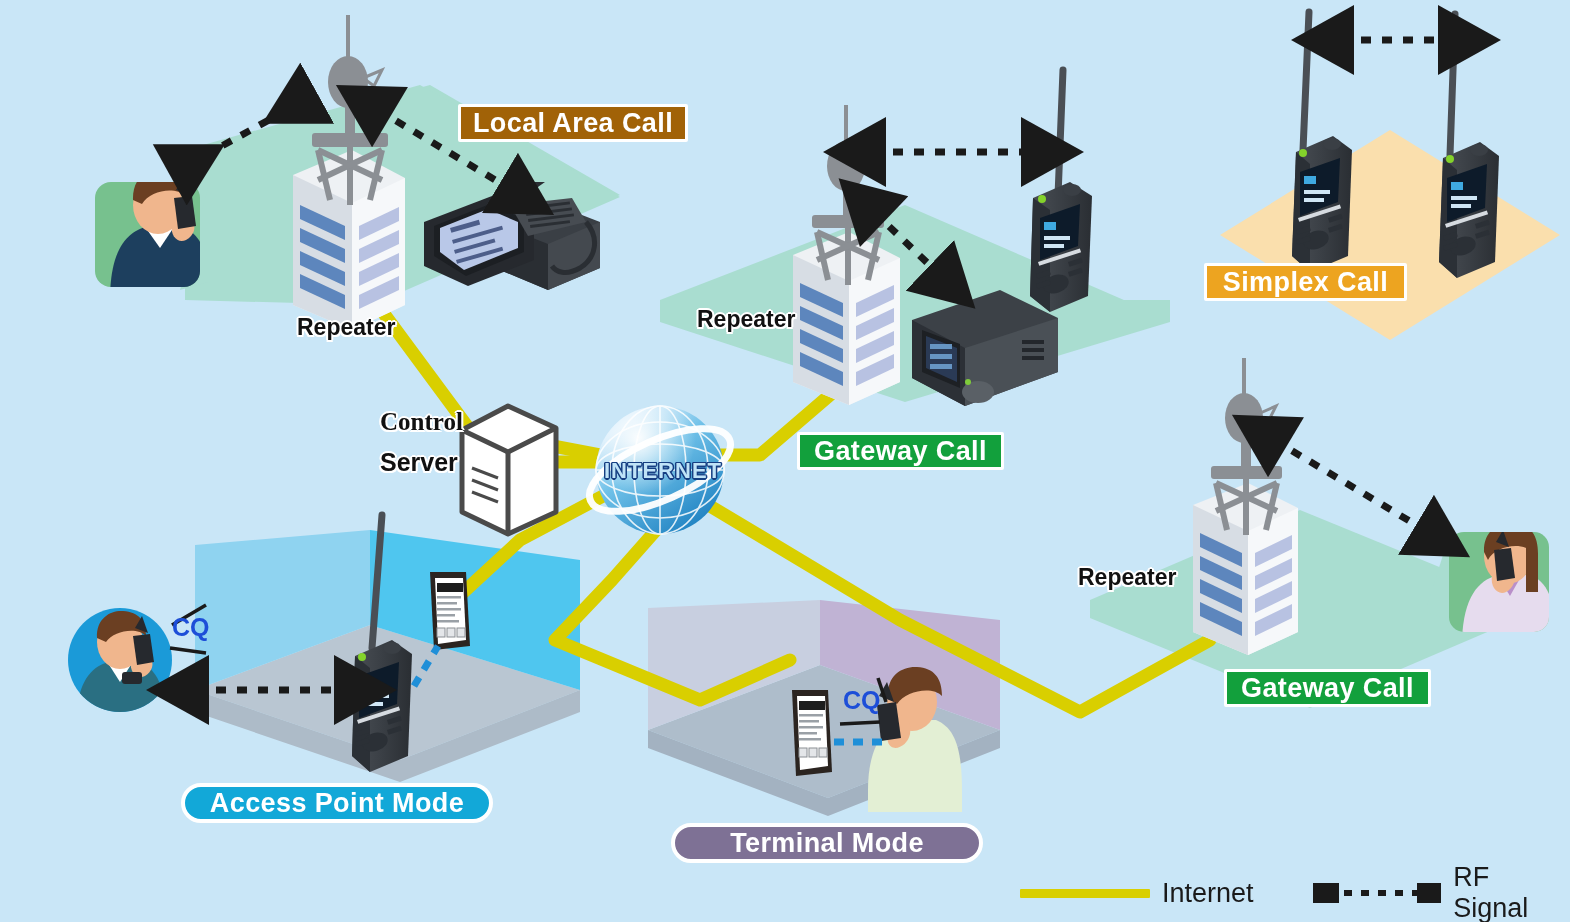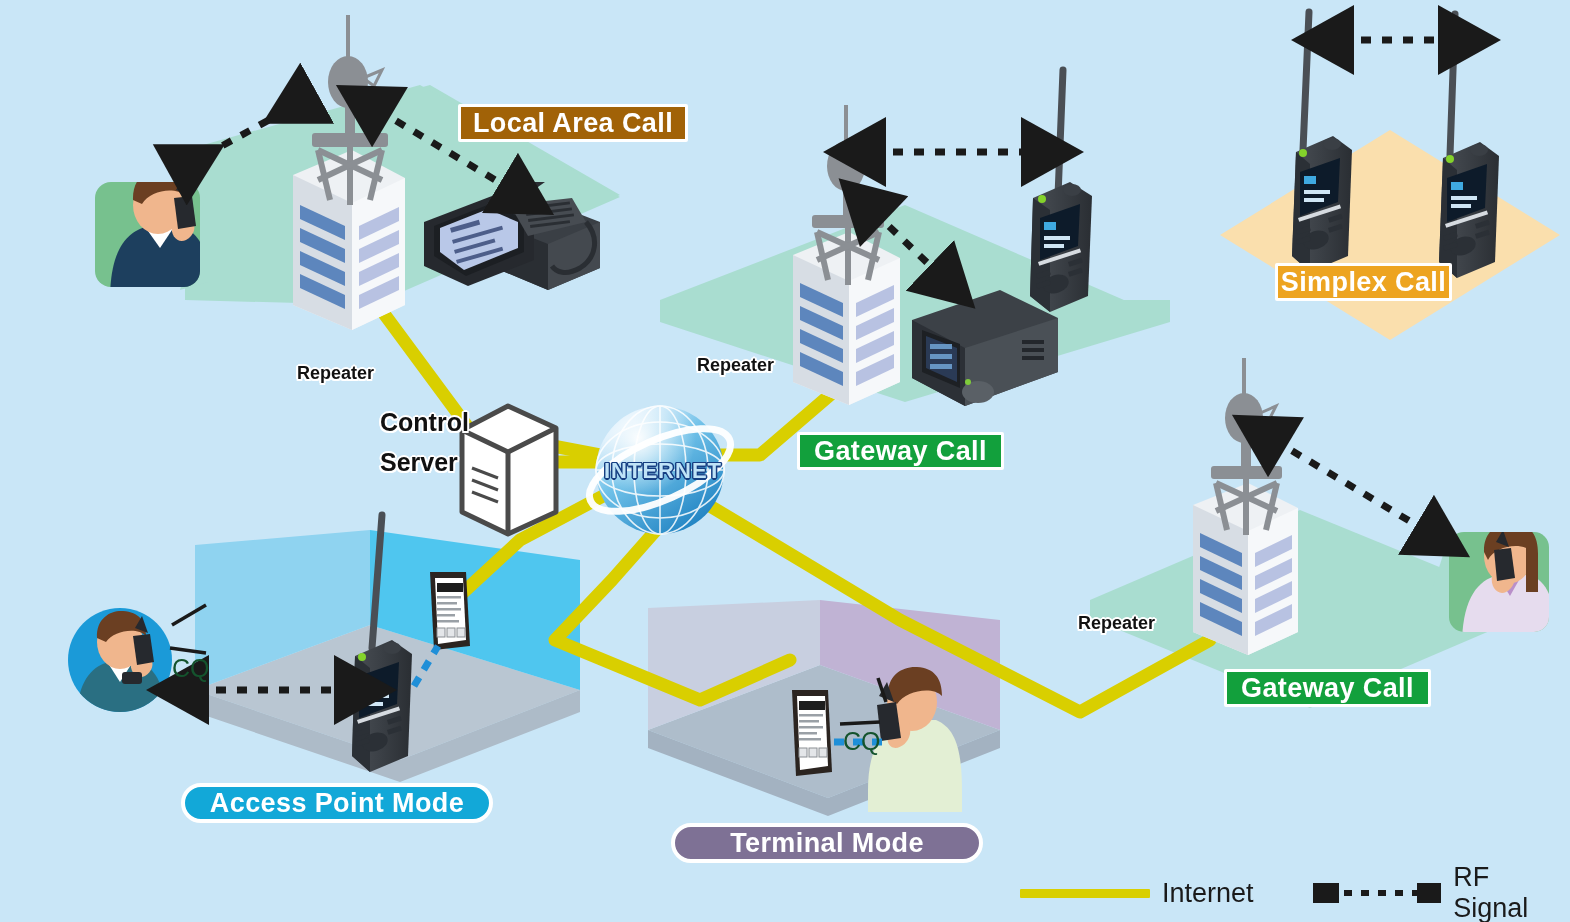--- a/index.html
+++ b/index.html
@@ -40,23 +40,23 @@
   .otext{
     position:absolute;
     font-weight:bold;
     color:#111;
     white-space:nowrap;
     line-height:1.12;
     text-shadow:
       2px 0 #fff, -2px 0 #fff, 0 2px #fff, 0 -2px #fff,
       1.5px 1.5px #fff, -1.5px 1.5px #fff, 1.5px -1.5px #fff, -1.5px -1.5px #fff;
   }
-  .repeater-lbl{font-size:18px;margin-top:48px;}
+  .repeater-lbl{font-size:23px;}
   .server-lbl{font-size:25px;text-align:left;}
-  .cq-lbl{font-size:25px;font-weight:normal;text-shadow:none;color:#14532d;margin-top:41px;}
+  .cq-lbl{font-size:25px;font-weight:bold;text-shadow:none;color:#1d4ed8;}
 
   
   #legend{position:absolute;left:1020px;top:862px;display:flex;align-items:center;gap:18px;}
   .lg-item{display:flex;align-items:center;gap:12px;}
   .lg-line{width:130px;height:9px;background:#d9cf00;border-radius:1px;}
   .lg-text{font-size:27px;color:#1a1a1a;font-weight:normal;}
   .lg-gap{width:24px;}
 </style>
 </head>
 <body>
@@ -542,37 +542,37 @@
 </div>
 
 <div class="chip rect chip-gw" style="left:797px;top:432px;width:207px;height:38px;font-size:27px;">
   <span>Gateway Call</span>
 </div>
 
 <div class="chip rect chip-gw" style="left:1224px;top:669px;width:207px;height:38px;font-size:27px;">
   <span>Gateway Call</span>
 </div>
 
-<div class="chip rect chip-simplex" style="left:1275px;top:263px;width:177px;height:38px;font-size:27px;align-items:flex-end;">
+<div class="chip rect chip-simplex" style="left:1204px;top:263px;width:203px;height:38px;font-size:27px;align-items:flex-end;">
   <span>Simplex Call</span>
 </div>
 
 <div class="chip pill chip-term" style="left:671px;top:823px;width:312px;height:40px;font-size:27px;">
   <span>Terminal Mode</span>
 </div>
 
 <div class="chip pill chip-ap" style="left:181px;top:783px;width:312px;height:40px;font-size:27px;">
   <span>Access Point Mode</span>
 </div>
 
 <div class="otext repeater-lbl" style="left:297px;top:315px;">Repeater</div>
 <div class="otext repeater-lbl" style="left:697px;top:307px;">Repeater</div>
 <div class="otext repeater-lbl" style="left:1078px;top:565px;">Repeater</div>
 
-<div class="otext server-lbl" style="left:380px;top:408px;">Control</div>
+<div class="otext server-lbl" style="left:380px;top:408px;font-family:Liberation Serif, serif;">Control</div>
 <div class="otext server-lbl" style="left:380px;top:436px;margin-top:12px;">Server</div>
 
 <div style="position:absolute;left:604px;top:458px;width:112px;text-align:center;
             font-size:22px;font-weight:bold;color:#bfe3f7;letter-spacing:1px;
             text-shadow:1.5px 0 #163f82,-1.5px 0 #163f82,0 1.5px #163f82,0 -1.5px #163f82,
                         1px 1px #163f82,-1px 1px #163f82,1px -1px #163f82,-1px -1px #163f82;">INTERNET</div>
 
 <div class="otext cq-lbl" style="left:172px;top:613px;">CQ</div>
 <div class="otext cq-lbl" style="left:843px;top:686px;">CQ</div>
 

